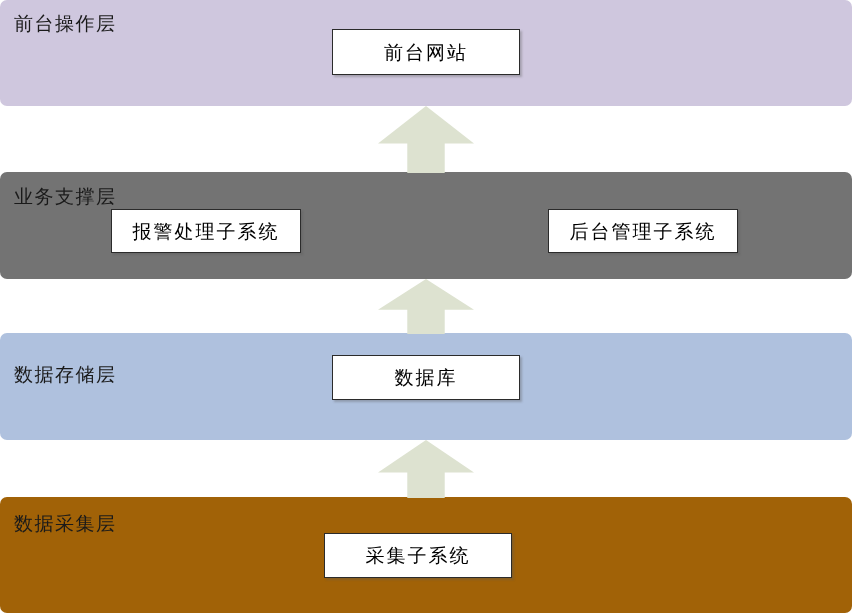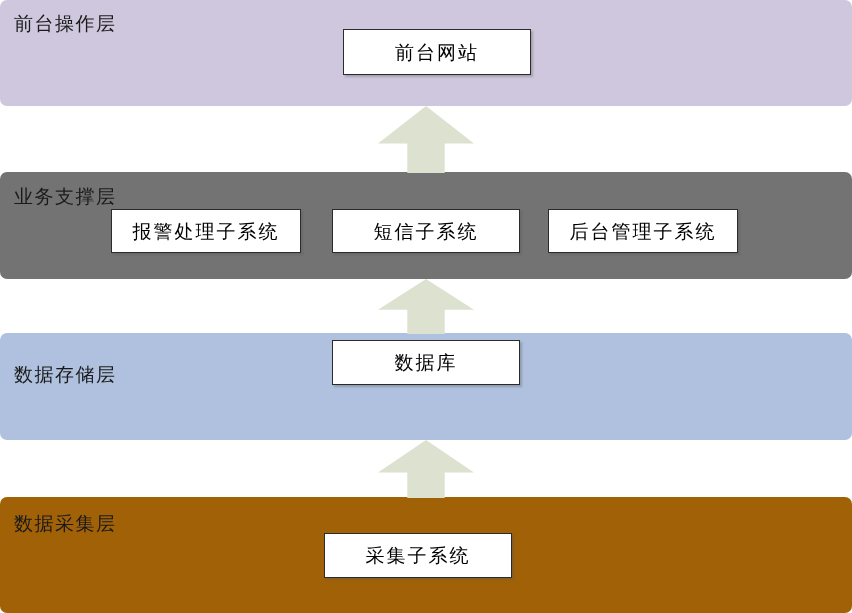--- a/index.html
+++ b/index.html
@@ -68,39 +68,36 @@
     display: block;
   }
 </style>
 </head>
 <body>
 
 <div id="diagram" style="width: 852px; height: 613px; background: rgb(255, 255, 255);">
 
 <div class="layer-band" style="top: 0px; height: 106px; background: rgb(207, 199, 222);">
       <div class="layer-label" style="top: 14px;">前台操作层</div>
-      <div class="node-box" style="left: 332px; top: 29px; width: 188px; height: 46px; background: rgb(255, 255, 255); border-color: rgb(43, 43, 43); margin-left: 11px;">
+      <div class="node-box" style="left: 332px; top: 29px; width: 188px; height: 46px; background: rgb(255, 255, 255); border-color: rgb(43, 43, 43);">
         <span class="node-label">前台网站</span>
       </div>
     </div>
     <div class="layer-band" style="top: 172px; height: 107px; background: #737373;">
       <div class="layer-label" style="top: 15px;">业务支撑层</div>
       <div class="node-box" style="left: 111px; top: 37px; width: 190px; height: 44px; background: rgb(255, 255, 255); border-color: rgb(43, 43, 43);">
         <span class="node-label">报警处理子系统</span>
       </div>
-      <div class="node-box" style="left: 332px; top: 37px; width: 188px; height: 44px; background: rgb(255, 255, 255); border-color: rgb(43, 43, 43);">
-        <span class="node-label">短信子系统</span>
-      </div>
       <div class="node-box" style="left: 548px; top: 37px; width: 190px; height: 44px; background: rgb(255, 255, 255); border-color: rgb(43, 43, 43);">
         <span class="node-label">后台管理子系统</span>
       </div>
     </div>
     <div class="layer-band" style="top: 333px; height: 107px; background: rgb(175, 193, 222);">
       <div class="layer-label" style="top: 32px;">数据存储层</div>
-      <div class="node-box" style="left: 332px; top: 7px; width: 188px; height: 45px; background: rgb(255, 255, 255); border-color: rgb(43, 43, 43);">
+      <div class="node-box" style="left: 332px; top: 22px; width: 188px; height: 45px; background: rgb(255, 255, 255); border-color: rgb(43, 43, 43);">
         <span class="node-label">数据库</span>
       </div>
     </div>
     <div class="layer-band" style="top: 497px; height: 116px; background: #a16207;">
       <div class="layer-label" style="top: 17px;">数据采集层</div>
       <div class="node-box" style="left: 324px; top: 36px; width: 188px; height: 45px; background: rgb(255, 255, 255); border-color: rgb(43, 43, 43);">
         <span class="node-label">采集子系统</span>
       </div>
     </div>
     <div class="flow-arrow" style="left: 378px; top: 106px; width: 96px; height: 67px;">

